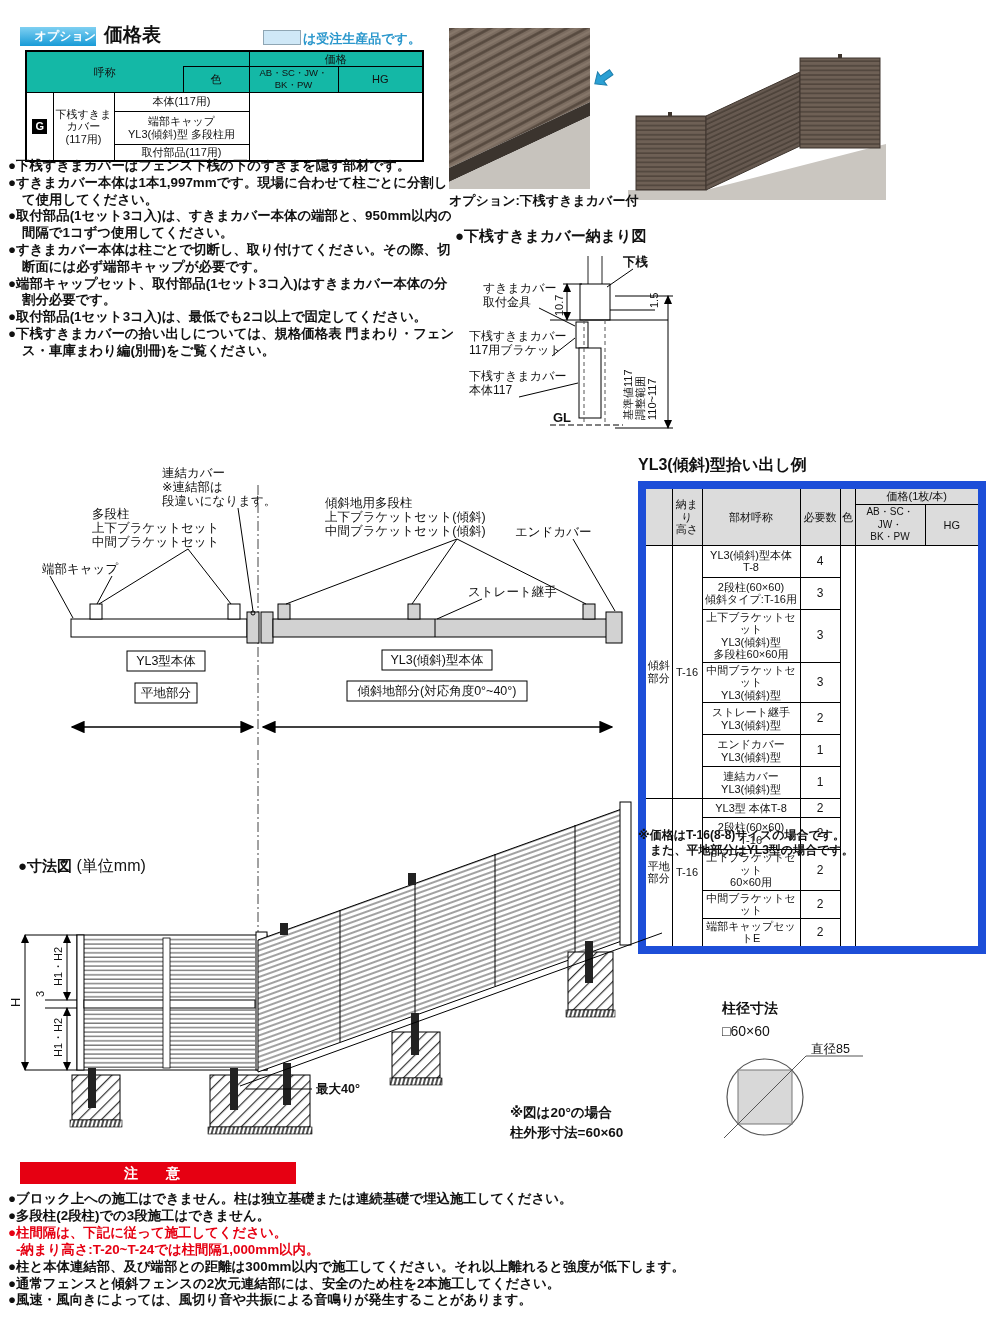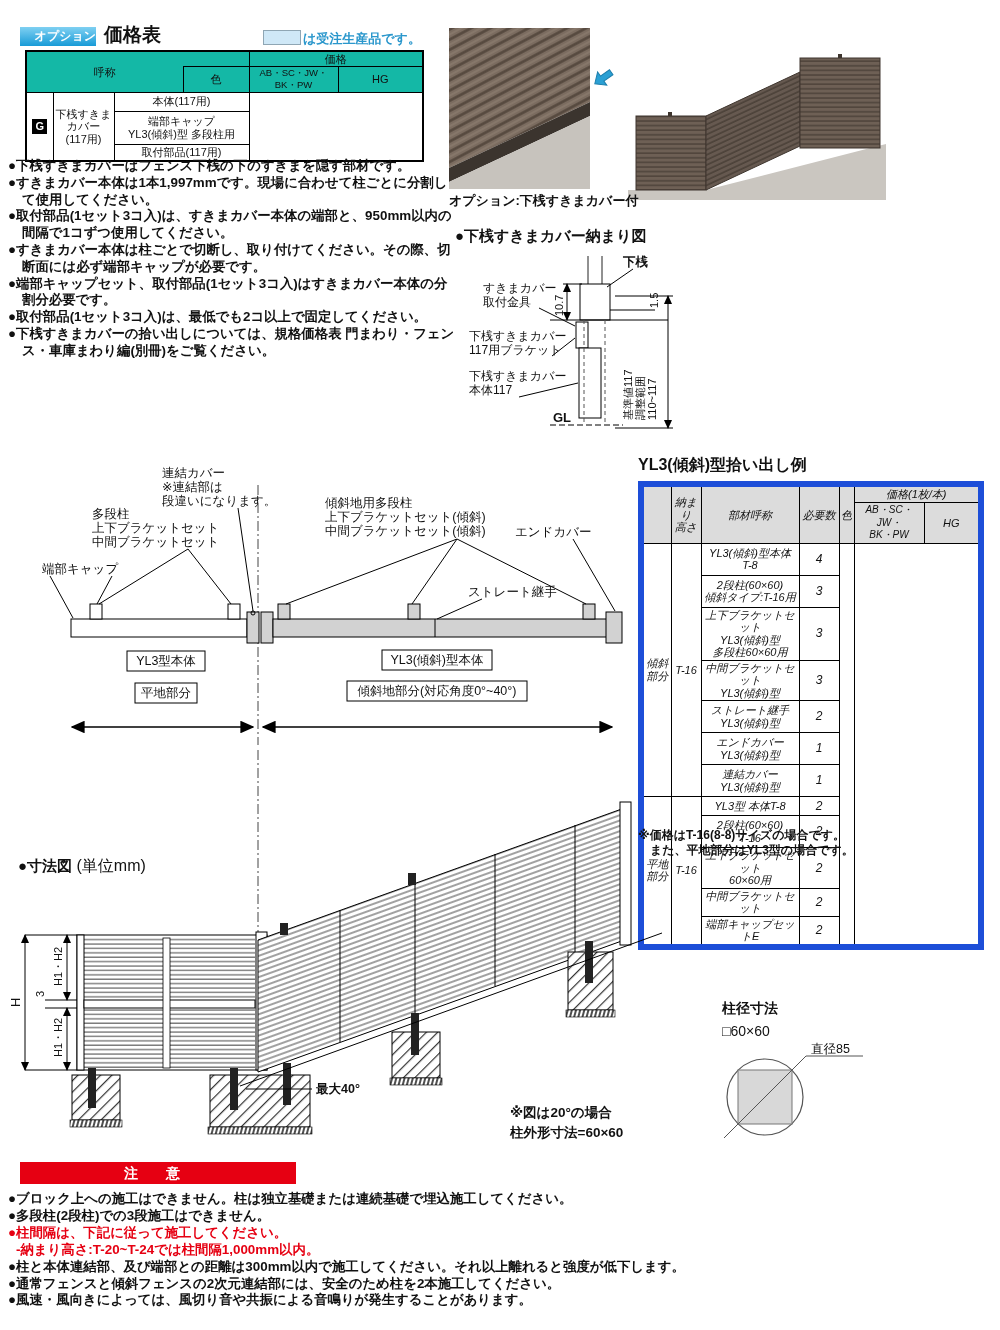--- a/index.html
+++ b/index.html
@@ -32,21 +32,21 @@
   
   .notes{left:8px;top:158px;width:452px;font-size:13.4px;line-height:16.8px;font-weight:600;}
   .notes .note{padding-left:14px;text-indent:-14px;}
 
   .sec-title{font-size:15px;font-weight:bold;}
   .photo-caption{left:449px;top:192px;font-size:13px;font-weight:600;}
 
   
   .pickup-title{left:638px;top:455px;font-size:16px;font-weight:bold;}
   #pickup-box{left:638px;top:481px;}
-  table.ptable{border-collapse:collapse;table-layout:fixed;width:340px;border:6px solid #1d4ed8;font-size:11px;font-style:italic;}
+  table.ptable{border-collapse:collapse;table-layout:fixed;width:340px;border:8px solid #1d4ed8;font-size:11px;}
   table.ptable th,table.ptable td{border:1px solid #000;padding:1px 0;text-align:center;
     white-space:pre-line;line-height:12.5px;}
   table.ptable th{background:#dcdcdc;font-weight:normal;}
   table.ptable td.qty{font-size:12px;}
   .pickup-notes{left:638px;top:828px;font-size:12px;line-height:15px;font-weight:600;}
   .pickup-notes .n2{padding-left:12px;}
 
   .dim-title{left:18px;top:856px;}
   .dim-title .main{font-size:15px;font-weight:bold;}
   .dim-title .unit{font-size:16px;font-weight:normal;}

